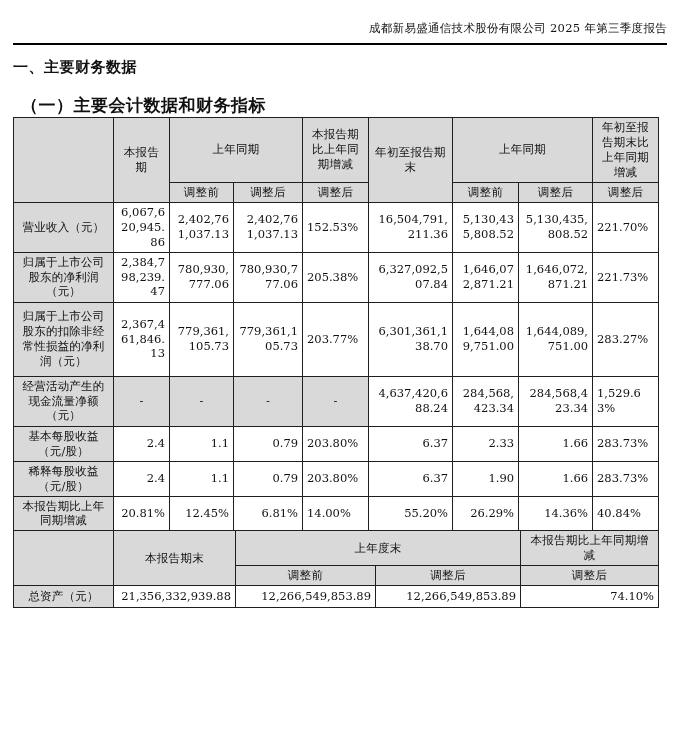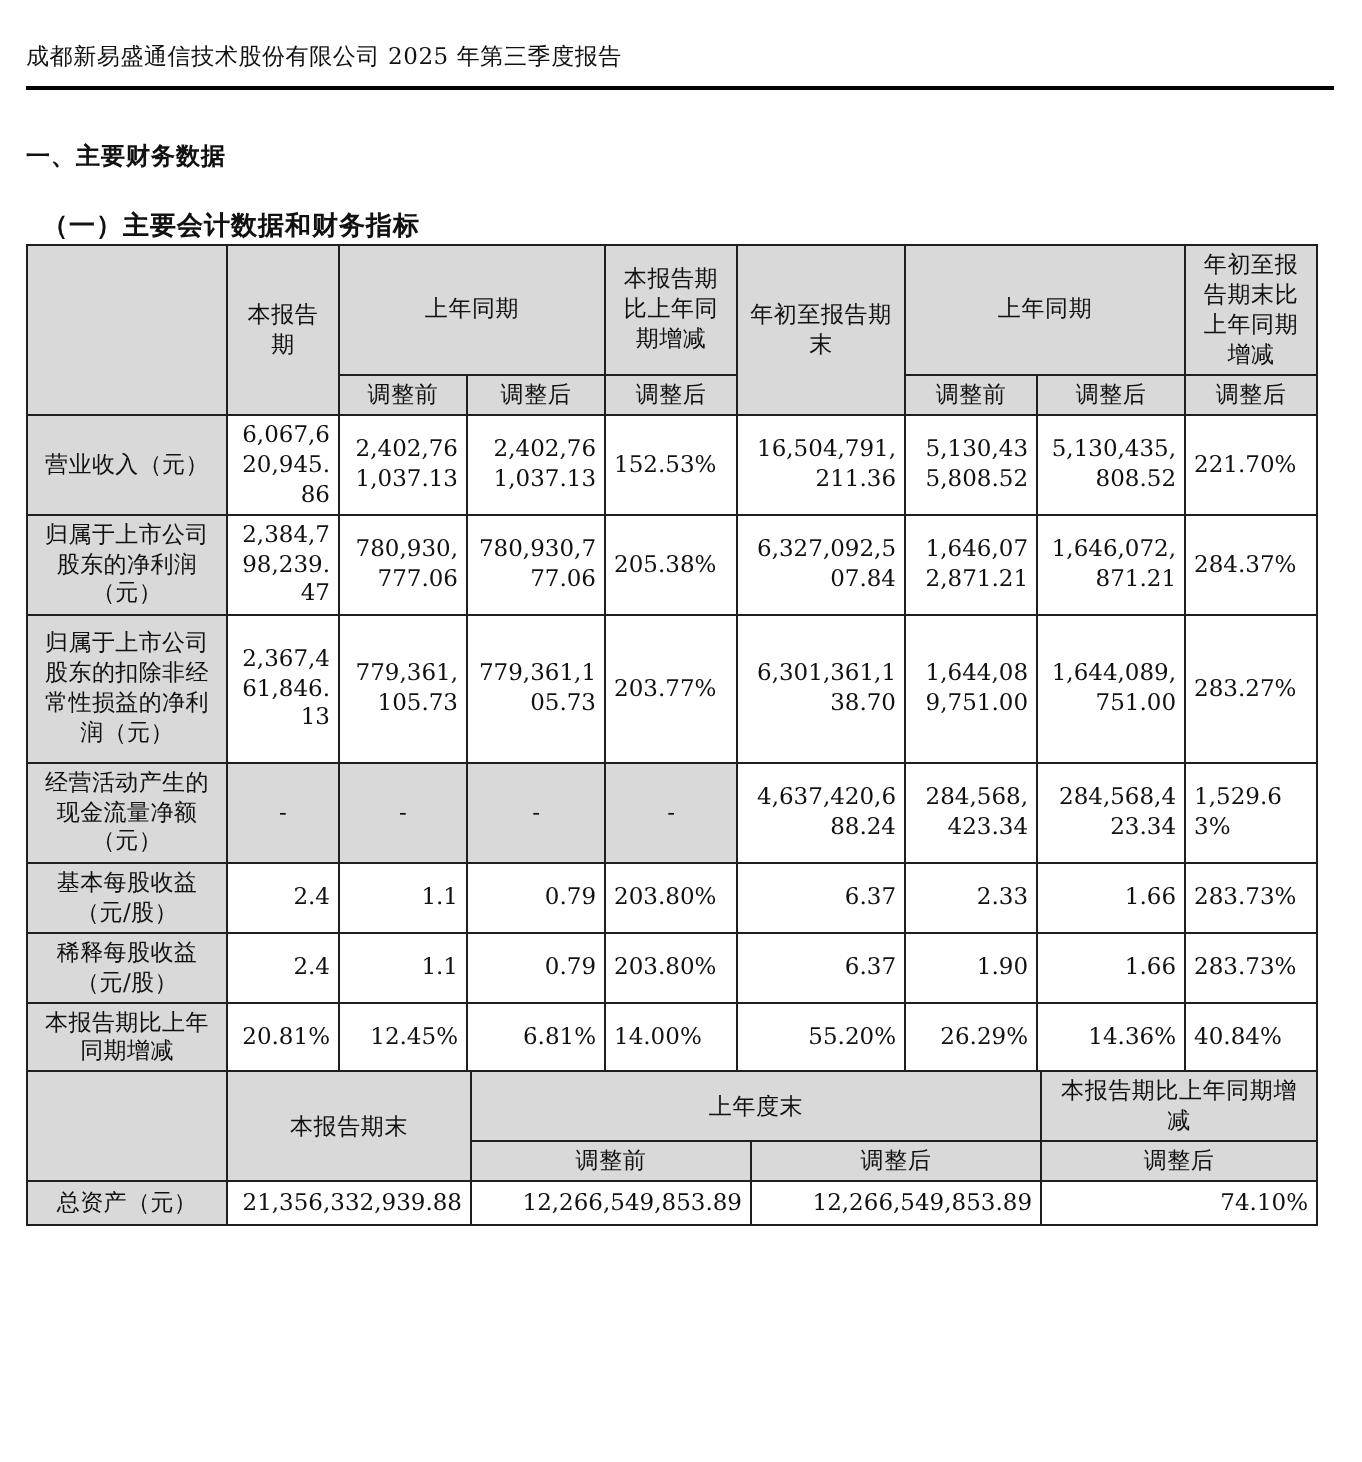--- a/index.html
+++ b/index.html
@@ -8,36 +8,36 @@
     height: 731px;
     overflow: hidden;
     font-family: "DejaVu Serif", "Liberation Serif", serif;
     color: #111111;
   }
   .doc { padding: 0 14px 0 13px; }
 
   .doc-header {
     padding-top: 21px;
     padding-bottom: 7px;
-    text-align: left;
+    text-align: right;
     font-size: 11.5px;
     letter-spacing: 0.3px;
     border-bottom: 2px solid #000000;
   }
 
   h1.sec {
-    margin-top: 25px;
-    font-size: 12px;
+    margin-top: 13px;
+    font-size: 15px;
     font-weight: bold;
     letter-spacing: 0.5px;
   }
   h2.subsec {
     margin-top: 17px;
     margin-left: 8px;
-    font-size: 13px;
+    font-size: 17px;
     font-weight: bold;
     letter-spacing: 0.5px;
   }
   .paras { margin-top: 26px; }
   .paras p {
     font-size: 12.5px;
     margin-bottom: 11px;
     letter-spacing: 0.4px;
   }
   .cbline .cb { margin-right: 10px; }
@@ -122,21 +122,21 @@
     </tr>
     <tr style="height:50px">
       <td class="lbl">归属于上市公司股东的净利润（元）</td>
       <td class="num">2,384,798,239.47</td>
       <td class="num">780,930,777.06</td>
       <td class="num">780,930,777.06</td>
       <td class="pct">205.38%</td>
       <td class="num">6,327,092,507.84</td>
       <td class="num">1,646,072,871.21</td>
       <td class="num">1,646,072,871.21</td>
-      <td class="pct">284.37%</td>
+      <td class="pct">221.73%</td>
     </tr>
     <tr style="height:74px">
       <td class="lbl">归属于上市公司股东的扣除非经常性损益的净利润（元）</td>
       <td class="num">2,367,461,846.13</td>
       <td class="num">779,361,105.73</td>
       <td class="num">779,361,105.73</td>
       <td class="pct">203.77%</td>
       <td class="num">6,301,361,138.70</td>
       <td class="num">1,644,089,751.00</td>
       <td class="num">1,644,089,751.00</td>

